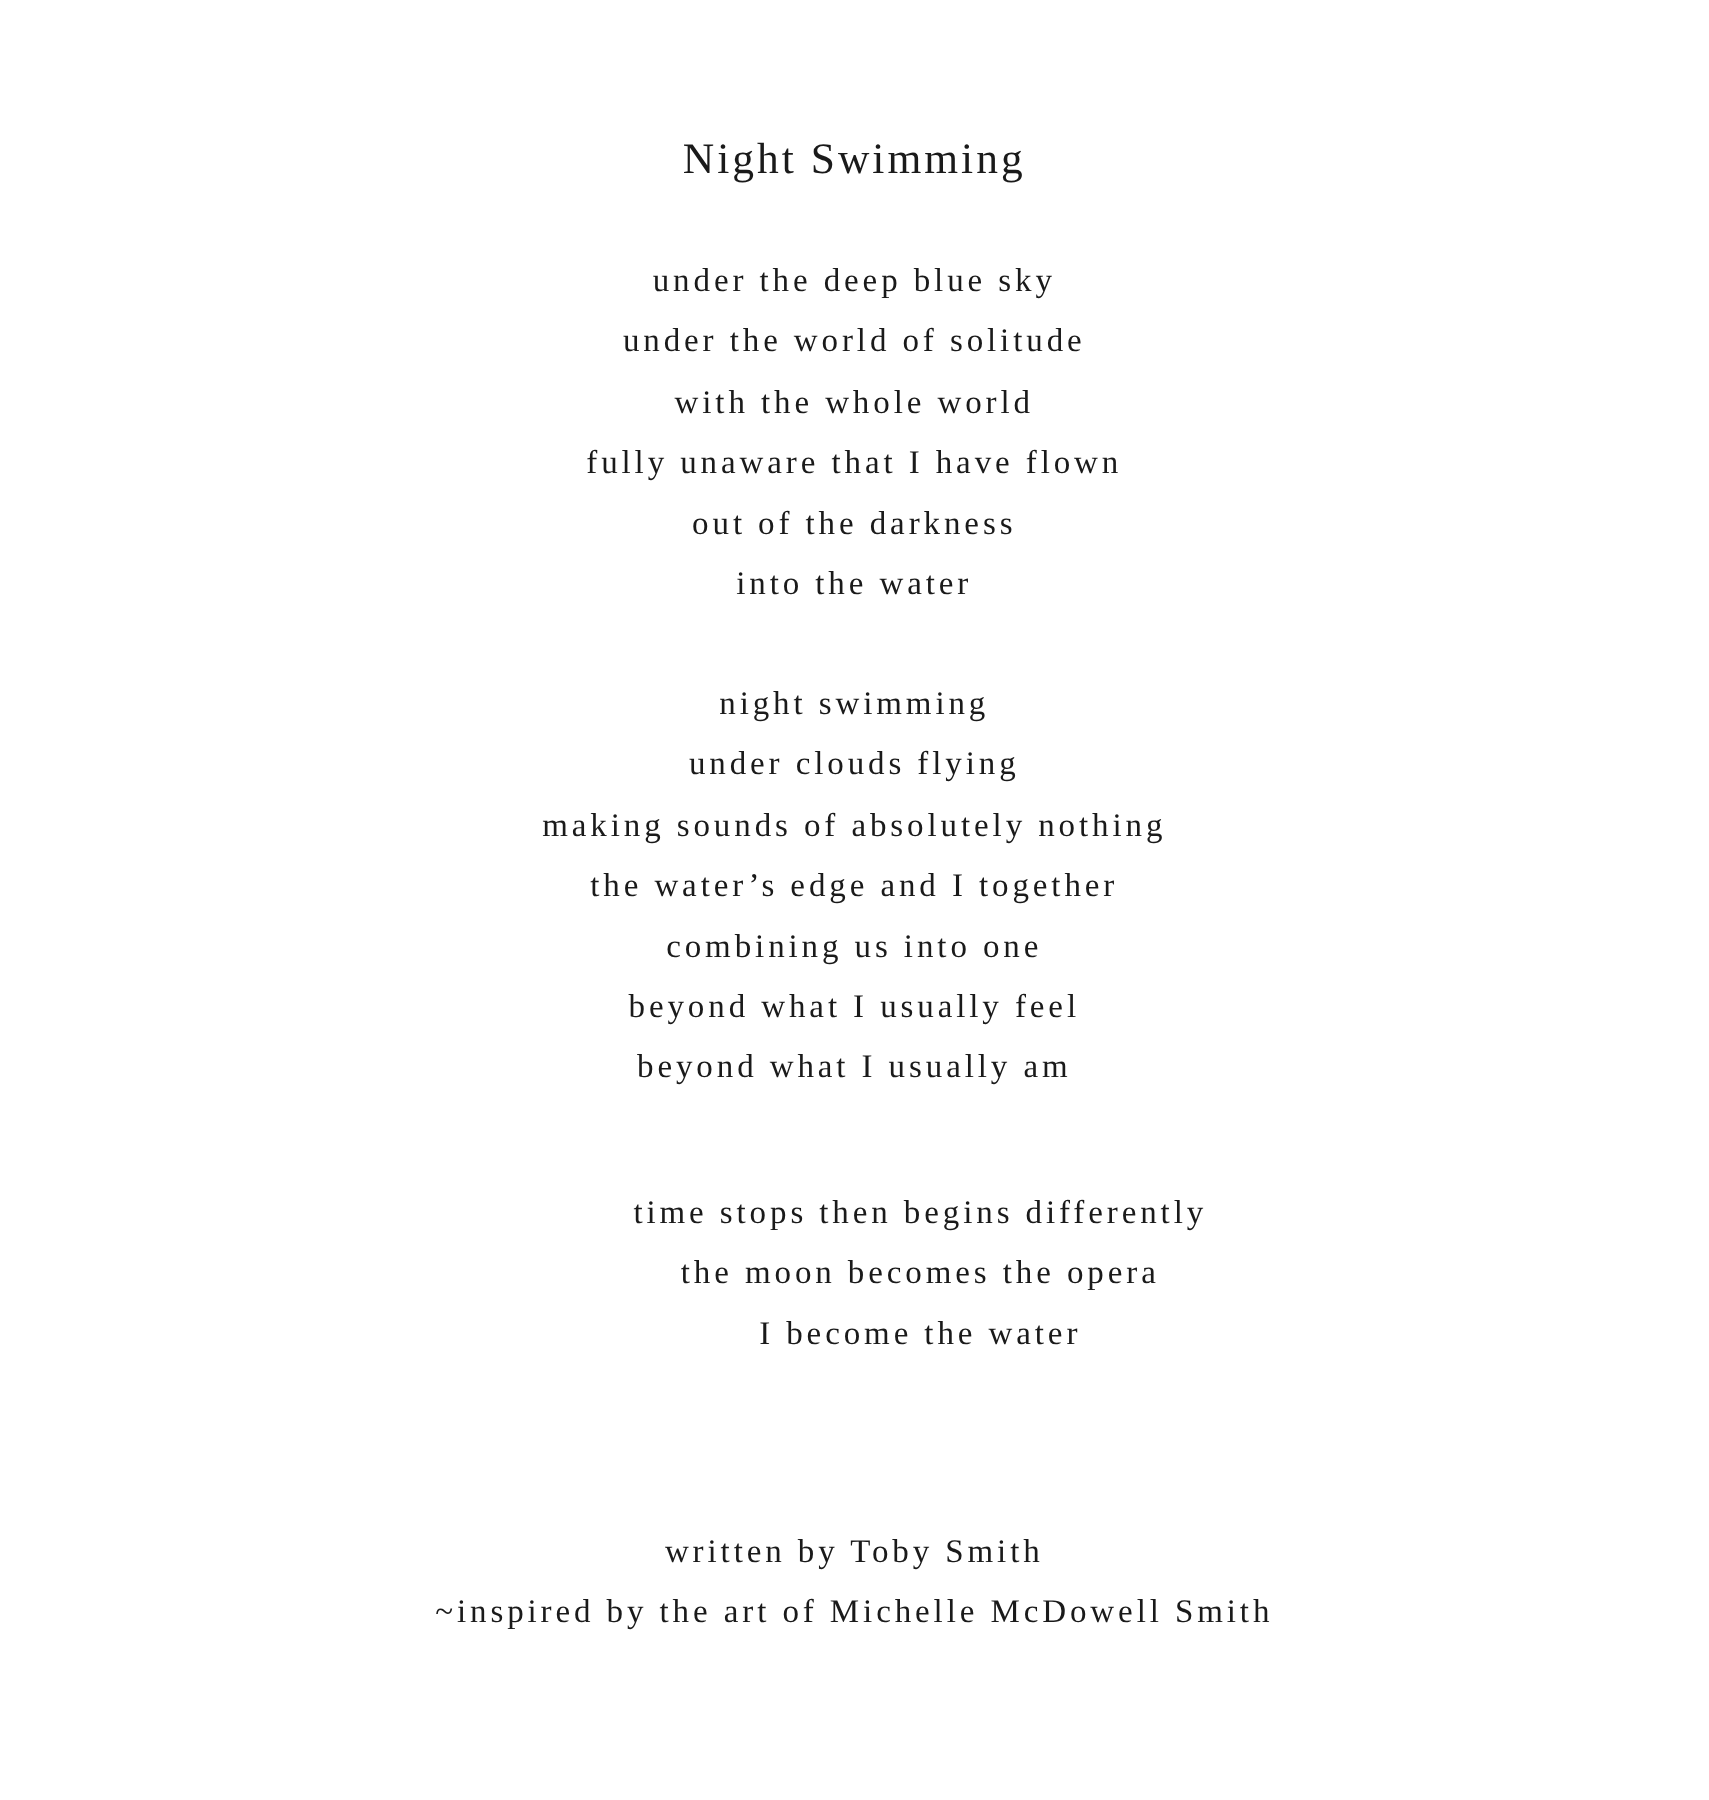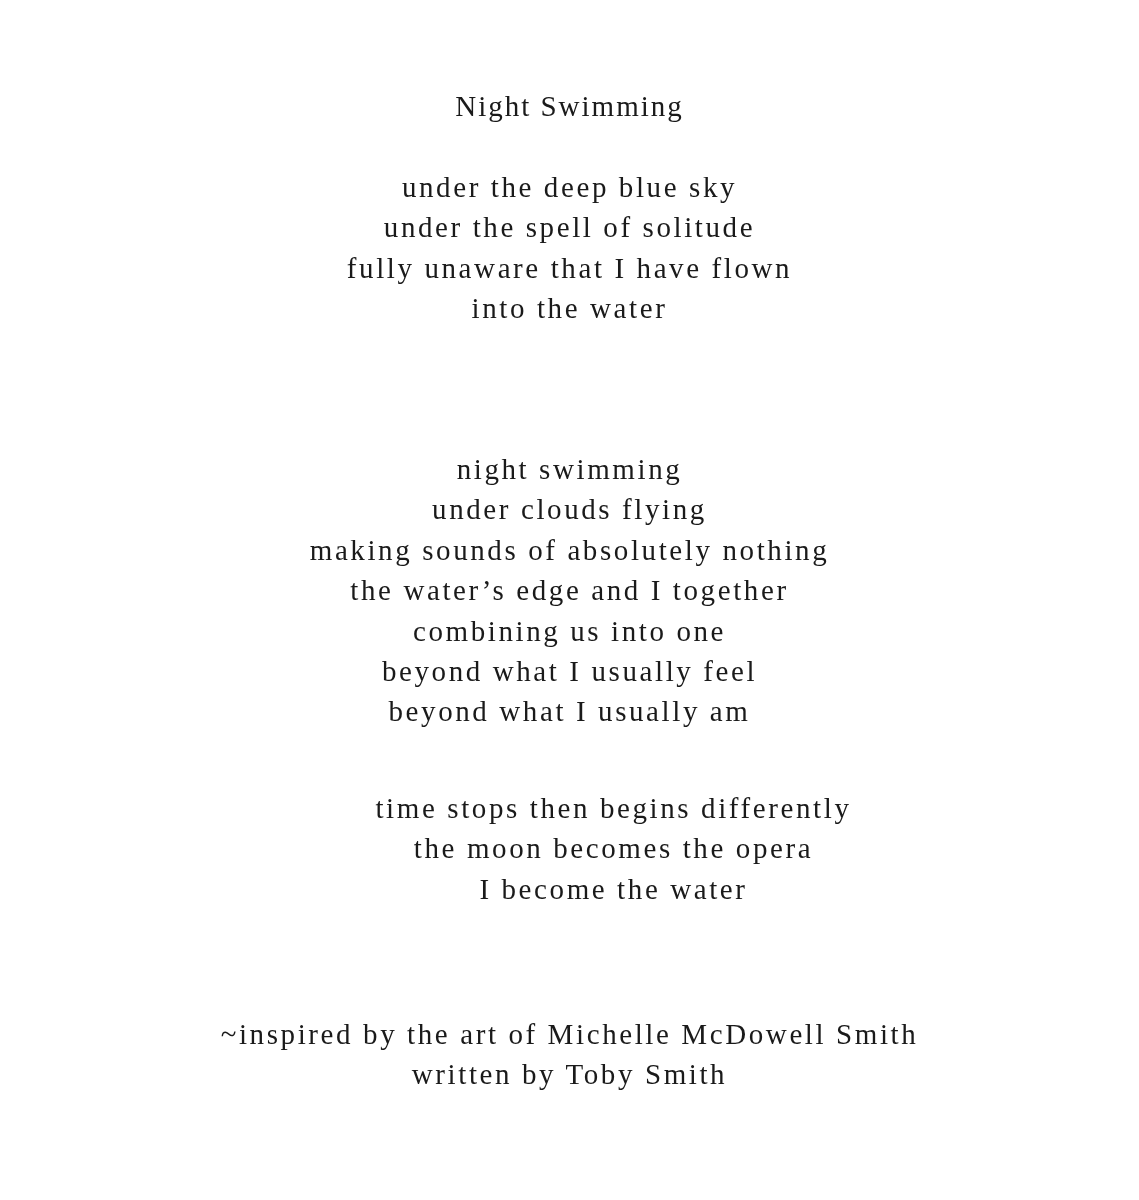--- a/index.html
+++ b/index.html
@@ -31,59 +31,61 @@
       letter-spacing: 2px;
       line-height: 40px;
     }
     .stanza {
       position: absolute;
       left: 0;
       width: 1139px;
     }
     .line {
       display: block;
-      font-size: 29px;
+      font-size: 22px;
       letter-spacing: 2.6px;
       line-height: 40.4px;
       height: 40.4px;
       white-space: nowrap;
     }
     #stanza-1 { top: 167px; }
     #stanza-2 { top: 449px; }
     #stanza-3 { top: 788px; padding-left: 44px; }
     #credits  { top: 1014px; }
   </style>
 </head>
 <body>
 
 <div class="page">
 
   <div class="title">Night Swimming</div>
 
   <div class="stanza" id="stanza-1">
     <span class="line">under the deep blue sky</span>
-    <span class="line">under the spell of solitude</span>
+    <span class="line">under the world of solitude</span>
+    <span class="line">with the whole world</span>
     <span class="line">fully unaware that I have flown</span>
+    <span class="line">out of the darkness</span>
     <span class="line">into the water</span>
   </div>
 
   <div class="stanza" id="stanza-2">
     <span class="line">night swimming</span>
     <span class="line">under clouds flying</span>
     <span class="line">making sounds of absolutely nothing</span>
     <span class="line">the water’s edge and I together</span>
     <span class="line">combining us into one</span>
     <span class="line">beyond what I usually feel</span>
     <span class="line">beyond what I usually am</span>
   </div>
 
   <div class="stanza" id="stanza-3">
     <span class="line">time stops then begins differently</span>
     <span class="line">the moon becomes the opera</span>
     <span class="line">I become the water</span>
   </div>
 
   <div class="stanza" id="credits">
+    <span class="line">written by Toby Smith</span>
     <span class="line">~inspired by the art of Michelle McDowell Smith</span>
-    <span class="line">written by Toby Smith</span>
   </div>
 
 </div>
 
 </body></html>

